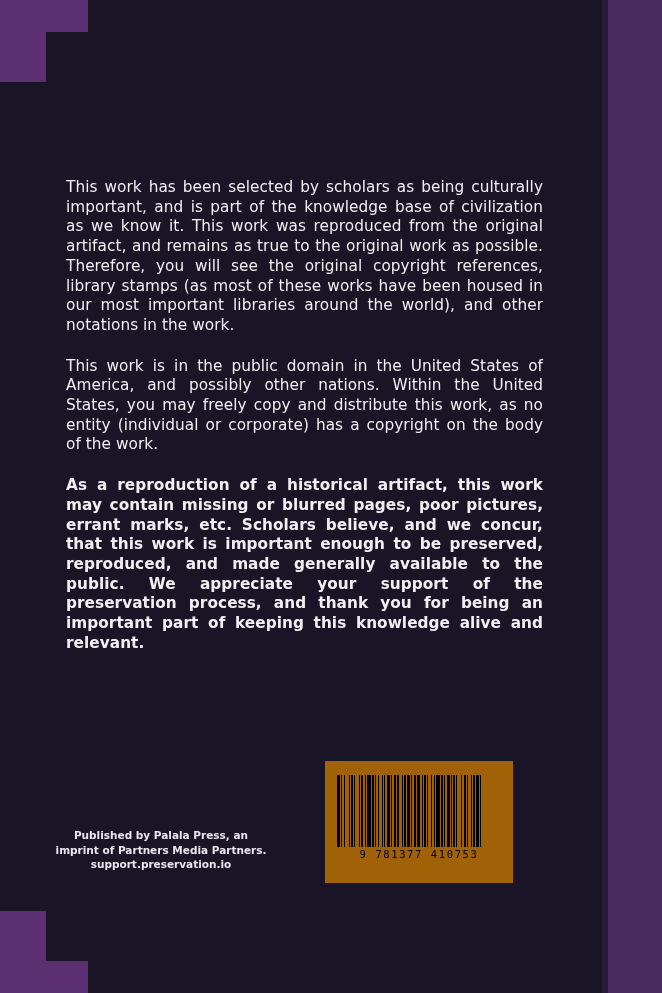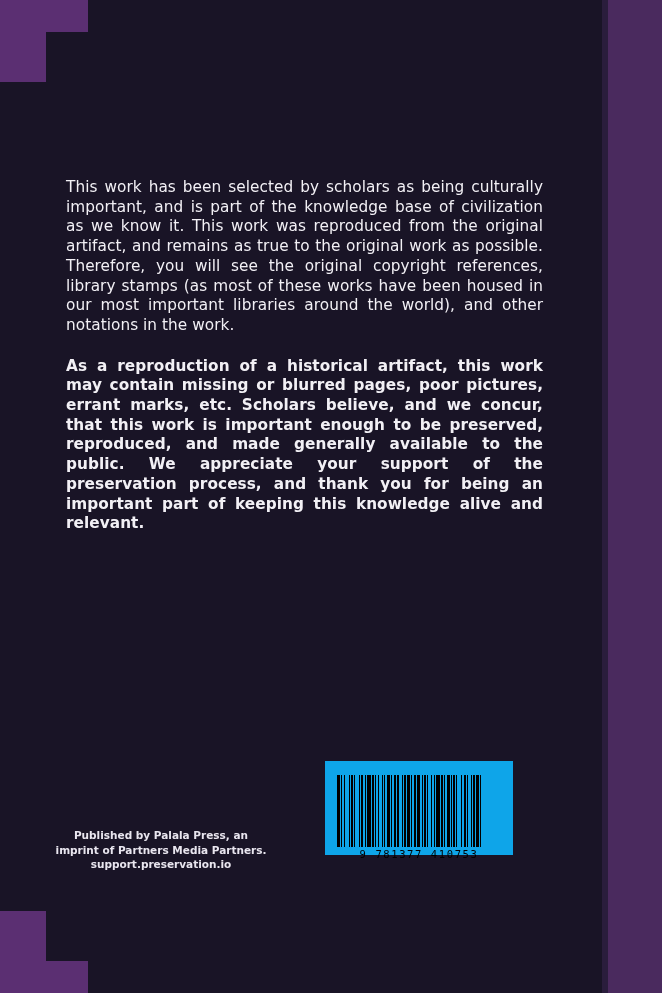--- a/index.html
+++ b/index.html
@@ -71,22 +71,22 @@
     line-height: 14.6px;
     font-weight: bold;
   }
   .publisher div { white-space: nowrap; }
 
   .barcode-box {
     position: absolute;
     left: 325px;
     top: 761px;
     width: 188px;
-    height: 94px;
-    background: #0ea5e9;
+    height: 122px;
+    background: #a16207;
     box-sizing: border-box;
     padding: 14px 12px 4px 12px;
   }
   .bars {
     height: 72px;
     width: 100%;
     display: flex;
     align-items: stretch;
     gap: 0;
   }
@@ -112,20 +112,21 @@
   <div class="corner corner-tl-1"></div>
   <div class="corner corner-tl-2"></div>
   <div class="corner corner-bl-1"></div>
   <div class="corner corner-bl-2"></div>
 
   <div class="spine-inner"></div>
   <div class="spine"></div>
 
   <div class="content">
     <p class="para">This work has been selected by scholars as being culturally important, and is part of the knowledge base of civilization as we know it. This work was reproduced from the original artifact, and remains as true to the original work as possible. Therefore, you will see the original copyright references, library stamps (as most of these works have been housed in our most important libraries around the world), and other notations in the work.</p>
+    <p class="para">This work is in the public domain in the United States of America, and possibly other nations. Within the United States, you may freely copy and distribute this work, as no entity (individual or corporate) has a copyright on the body of the work.</p>
     <p class="para">As a reproduction of a historical artifact, this work may contain missing or blurred pages, poor pictures, errant marks, etc. Scholars believe, and we concur, that this work is important enough to be preserved, reproduced, and made generally available to the public. We appreciate your support of the preservation process, and thank you for being an important part of keeping this knowledge alive and relevant.</p>
   </div>
 
   <div class="publisher">
     <div>Published by Palala Press, an</div>
     <div>imprint of Partners Media Partners.</div>
     <div>support.preservation.io</div>
   </div>
 
   <div class="barcode-box">

